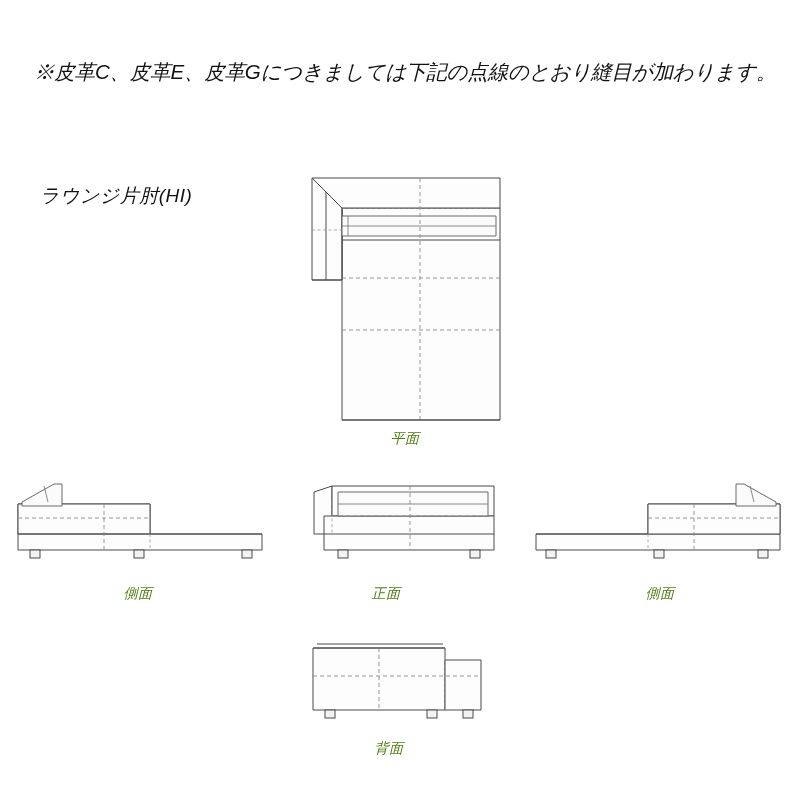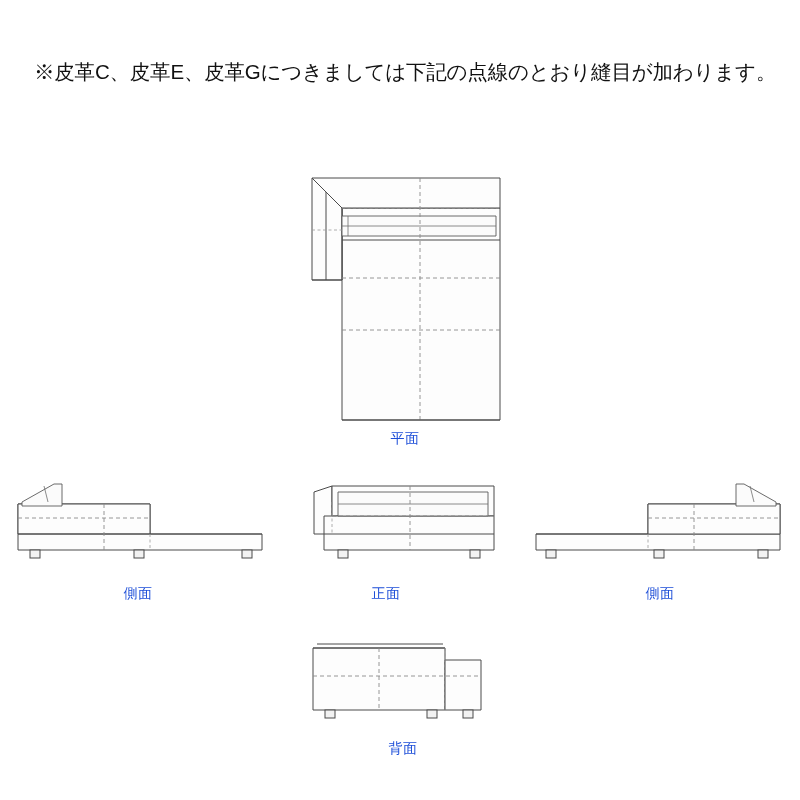--- a/index.html
+++ b/index.html
@@ -12,20 +12,21 @@
     height: 800px;
     font-family: "Liberation Sans", sans-serif;
     color: #1a1a1a;
     position: relative;
     overflow: hidden;
   }
   .page {
     position: absolute;
     inset: 0;
     background: #ffffff;
+    font-style: italic;
   }
   .note {
     position: absolute;
     left: 34px;
     top: 58px;
     font-size: 20.5px;
     letter-spacing: -0.2px;
     font-weight: 500;
     color: #111111;
     white-space: nowrap;
@@ -35,21 +36,21 @@
     left: 40px;
     top: 183px;
     font-size: 19px;
     font-weight: 500;
     color: #111111;
     letter-spacing: 0.5px;
   }
   .view-caption {
     position: absolute;
     font-size: 14px;
-    color: #1d4ed8;
+    color: #4d7c0f;
     text-align: center;
     letter-spacing: 0.5px;
   }
   .svg-block {
     position: absolute;
   }
   svg { display: block; overflow: visible; }
   .ln { fill: none; stroke: #4a4a4a; stroke-width: 1; }
   .ln-thin { fill: none; stroke: #6e6e6e; stroke-width: 0.8; }
   .face { fill: #fdfdfd; stroke: #4a4a4a; stroke-width: 1; }
@@ -58,20 +59,21 @@
   .dash { fill: none; stroke: #8a8a8a; stroke-width: 0.9; stroke-dasharray: 4 3; }
   .dash-fine { fill: none; stroke: #9a9a9a; stroke-width: 0.8; stroke-dasharray: 3 2.5; }
 </style>
 </head>
 <body>
 
 <div class="page">
 
   <div class="note">※皮革C、皮革E、皮革Gにつきましては下記の点線のとおり縫目が加わります。</div>
 
+  <div class="model-title">ラウンジ片肘(HI)</div>
 
   <div class="svg-block" style="left:300px; top:170px;">
     <svg width="220" height="250" viewBox="0 0 220 250">
 
       <polygon class="face" points="42,38 200,38 200,250 42,250"></polygon>
 
       <polygon class="face" points="12,8 200,8 200,38 42,38 42,110 12,110"></polygon>
 
       <polyline class="ln" points="12,8 42,38"></polyline>
       <polyline class="ln" points="12,110 42,110"></polyline>
@@ -176,15 +178,15 @@
 
       <rect class="face-shade" x="30" y="80" width="10" height="8"></rect>
       <rect class="face-shade" x="132" y="80" width="10" height="8"></rect>
       <rect class="face-shade" x="168" y="80" width="10" height="8"></rect>
 
       <polyline class="dash" points="84,18 84,80"></polyline>
       <polyline class="dash" points="18,46 186,46"></polyline>
       <polyline class="dash-fine" points="150,18 150,80"></polyline>
     </svg>
   </div>
-  <div class="view-caption" style="left:368px; top:740px; width:70px;text-align:center;">背面</div>
+  <div class="view-caption" style="left:354px; top:740px; width:70px;text-align:center;">背面</div>
 
 </div>
 
 </body></html>

